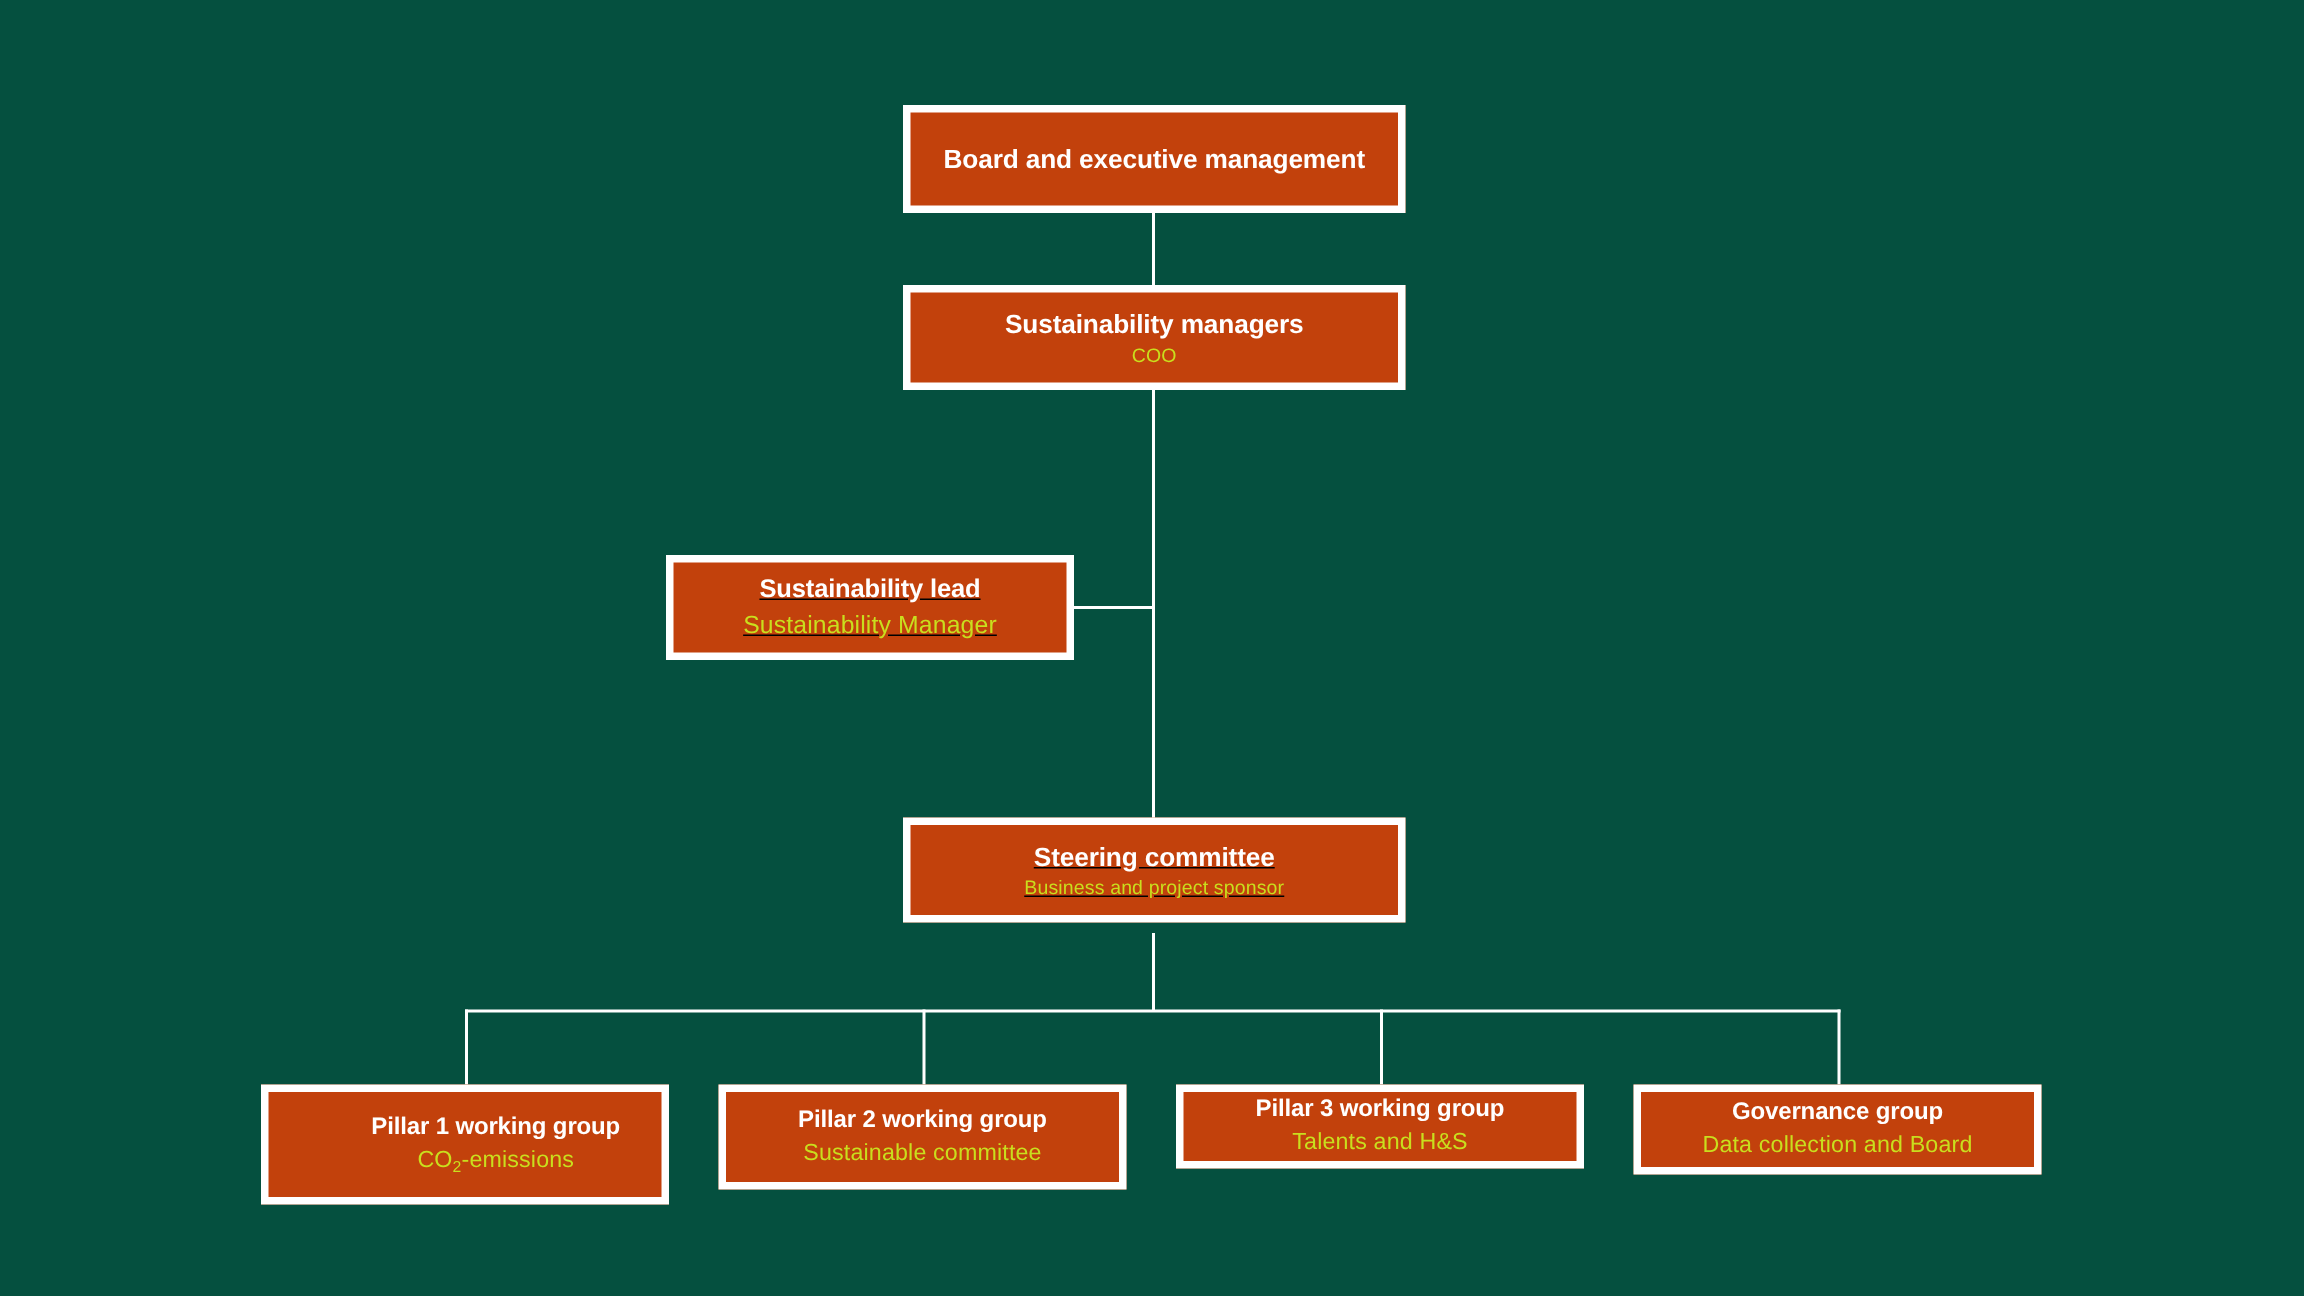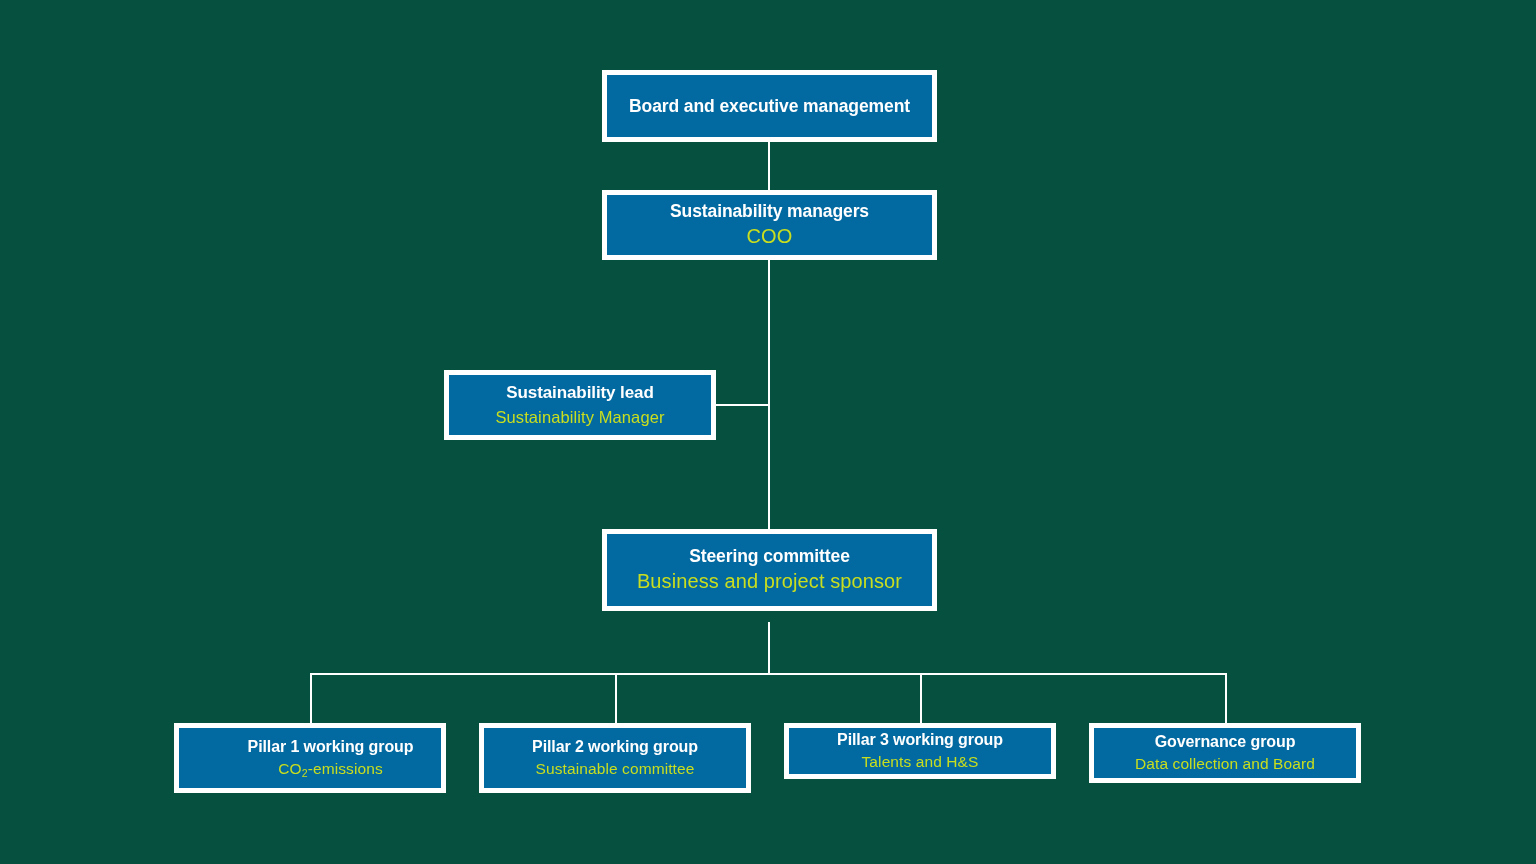--- a/index.html
+++ b/index.html
@@ -27,21 +27,21 @@
     background: #FFFFFF;
   }
   .conn-v { width: 2px; }
   .conn-h { height: 2px; }
 
   
   .node {
     position: absolute;
     box-sizing: border-box;
     border: 5px solid #FFFFFF;
-    background: #0369a1;
+    background: #c2410c;
     display: flex;
     flex-direction: column;
     align-items: center;
     justify-content: center;
     text-align: center;
     line-height: 1.18;
     z-index: 2;
   }
   .node .title {
     color: #FFFFFF;
@@ -53,21 +53,21 @@
     font-weight: normal;
     letter-spacing: 0.1px;
   }
 
   
   .node.wide  { width: 335px; }
   .node.lead  { width: 272px; }
   .node.pill  { width: 272px; }
 
   .node.wide .title    { font-size: 17.5px; }
-  .node.wide .subtitle { font-size: 20px; margin-top: 3px; }
+  .node.wide .subtitle { font-size: 13px; margin-top: 3px; }
   .node.lead .title    { font-size: 17px; }
   .node.lead .subtitle { font-size: 16.5px; margin-top: 5px; }
   .node.pill .title    { font-size: 16px; }
   .node.pill .subtitle { font-size: 15.5px; margin-top: 3px; }
 
   sub {
     font-size: 0.68em;
     vertical-align: baseline;
     position: relative;
     bottom: -0.28em;
@@ -95,31 +95,31 @@
 
   <div class="node wide" style="left:602px; top:70px; height:72px;">
     <div class="title">Board and executive management</div>
   </div>
 
   <div class="node wide" style="left:602px; top:190px; height:70px;">
     <div class="title">Sustainability managers</div>
     <div class="subtitle">COO</div>
   </div>
 
-  <div class="node lead" style="left:444px; top:370px; height:70px;">
+  <div class="node lead" style="left:444px; top:370px; height:70px;text-decoration:underline;">
     <div class="title">Sustainability lead</div>
     <div class="subtitle">Sustainability Manager</div>
   </div>
 
-  <div class="node wide" style="left:602px; top:529px; height:82px;">
+  <div class="node wide" style="left:602px; top:545px; height:70px;text-decoration:underline;">
     <div class="title">Steering committee</div>
     <div class="subtitle">Business and project sponsor</div>
   </div>
 
-  <div class="node pill" style="left:174px; top:723px; height:70px;padding-left:41px;">
+  <div class="node pill" style="left:174px; top:723px; height:80px;padding-left:41px;">
     <div class="title">Pillar 1 working group</div>
     <div class="subtitle"><span>CO</span><sub>2</sub><span>-emissions</span></div>
   </div>
 
   <div class="node pill" style="left:479px; top:723px; height:70px;">
     <div class="title">Pillar 2 working group</div>
     <div class="subtitle">Sustainable committee</div>
   </div>
 
   <div class="node pill" style="left:784px; top:723px; height:56px;">

